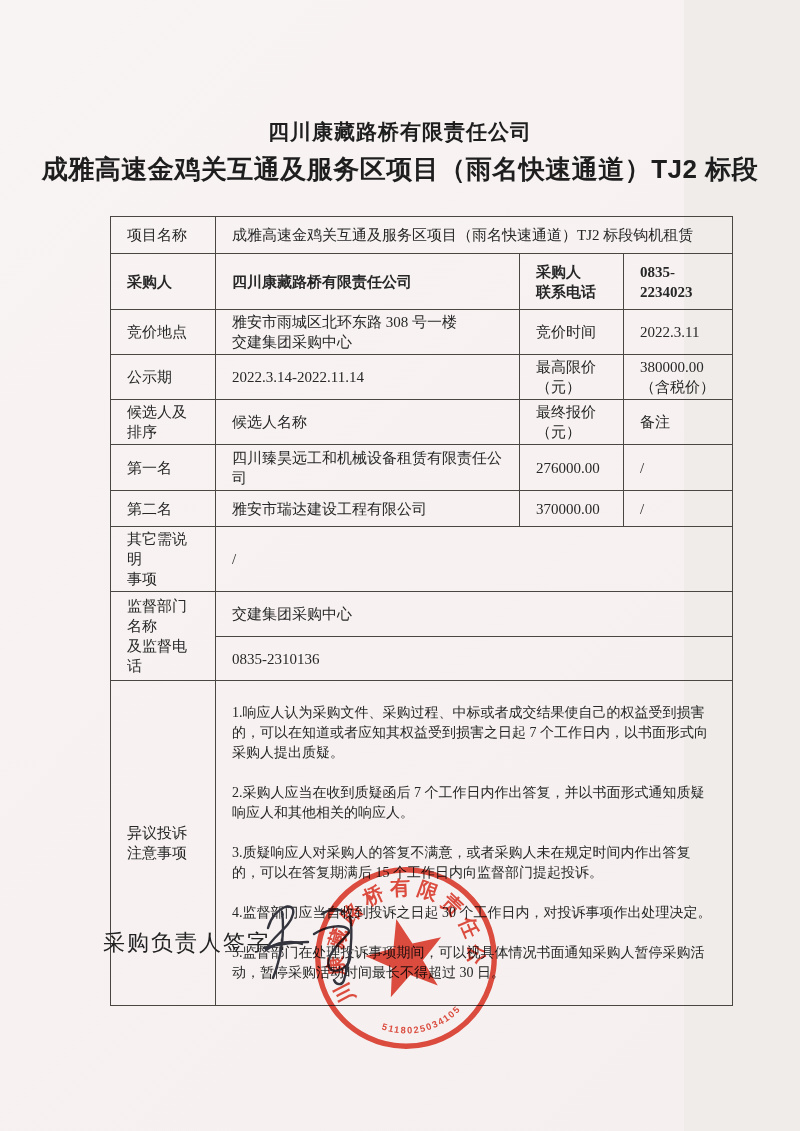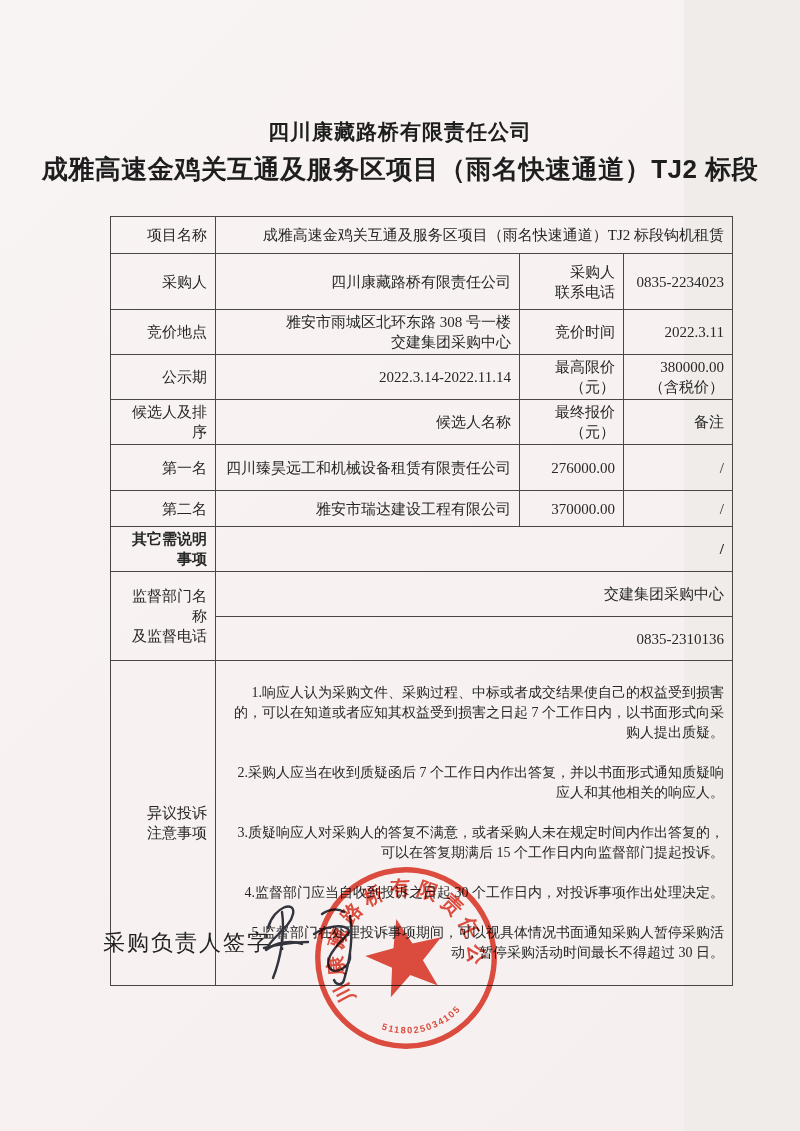--- a/index.html
+++ b/index.html
@@ -27,28 +27,28 @@
   .title-l2{font-size:26px;line-height:38px;letter-spacing:0.5px;}
   .title-l3{font-size:22px;line-height:36px;letter-spacing:1px;}
   
   table.result{
     position:absolute;left:110px;top:216px;
     width:622px;border-collapse:collapse;table-layout:fixed;
     font-size:15px;color:#272727;
   }
   table.result td{
     border:1px solid #4a4743;
-    text-align:right;vertical-align:middle;
-    padding:2px 8px;
+    text-align:left;vertical-align:middle;
+    padding:2px 16px;
     white-space:pre-line;
     line-height:20px;
   }
-  tr.h37{height:37px;} tr.h56{height:56px;} tr.h45{height:45px;}
+  tr.h37{height:37px;} tr.h56{height:56px;font-weight:bold;} tr.h45{height:45px;}
   tr.h42{height:42px;margin-left:26px;} tr.h44{height:44px;} tr.h46{height:46px;}
-  tr.h36{height:36px;} tr.h40{height:40px;font-weight:bold;} tr.h270{height:270px;}
+  tr.h36{height:36px;} tr.h40{height:40px;} tr.h270{height:270px;}
   td.left-slash{text-align:left;padding-left:10px;}
   td.notice-cell{
     text-align:left;vertical-align:top;
     padding:36px 4px 8px 12px;
     font-size:14px;line-height:21.5px;margin-left:20px;
   }
   .notice-para{margin:0;}
   
   .signer-label{
     position:absolute;left:103px;top:928px;

